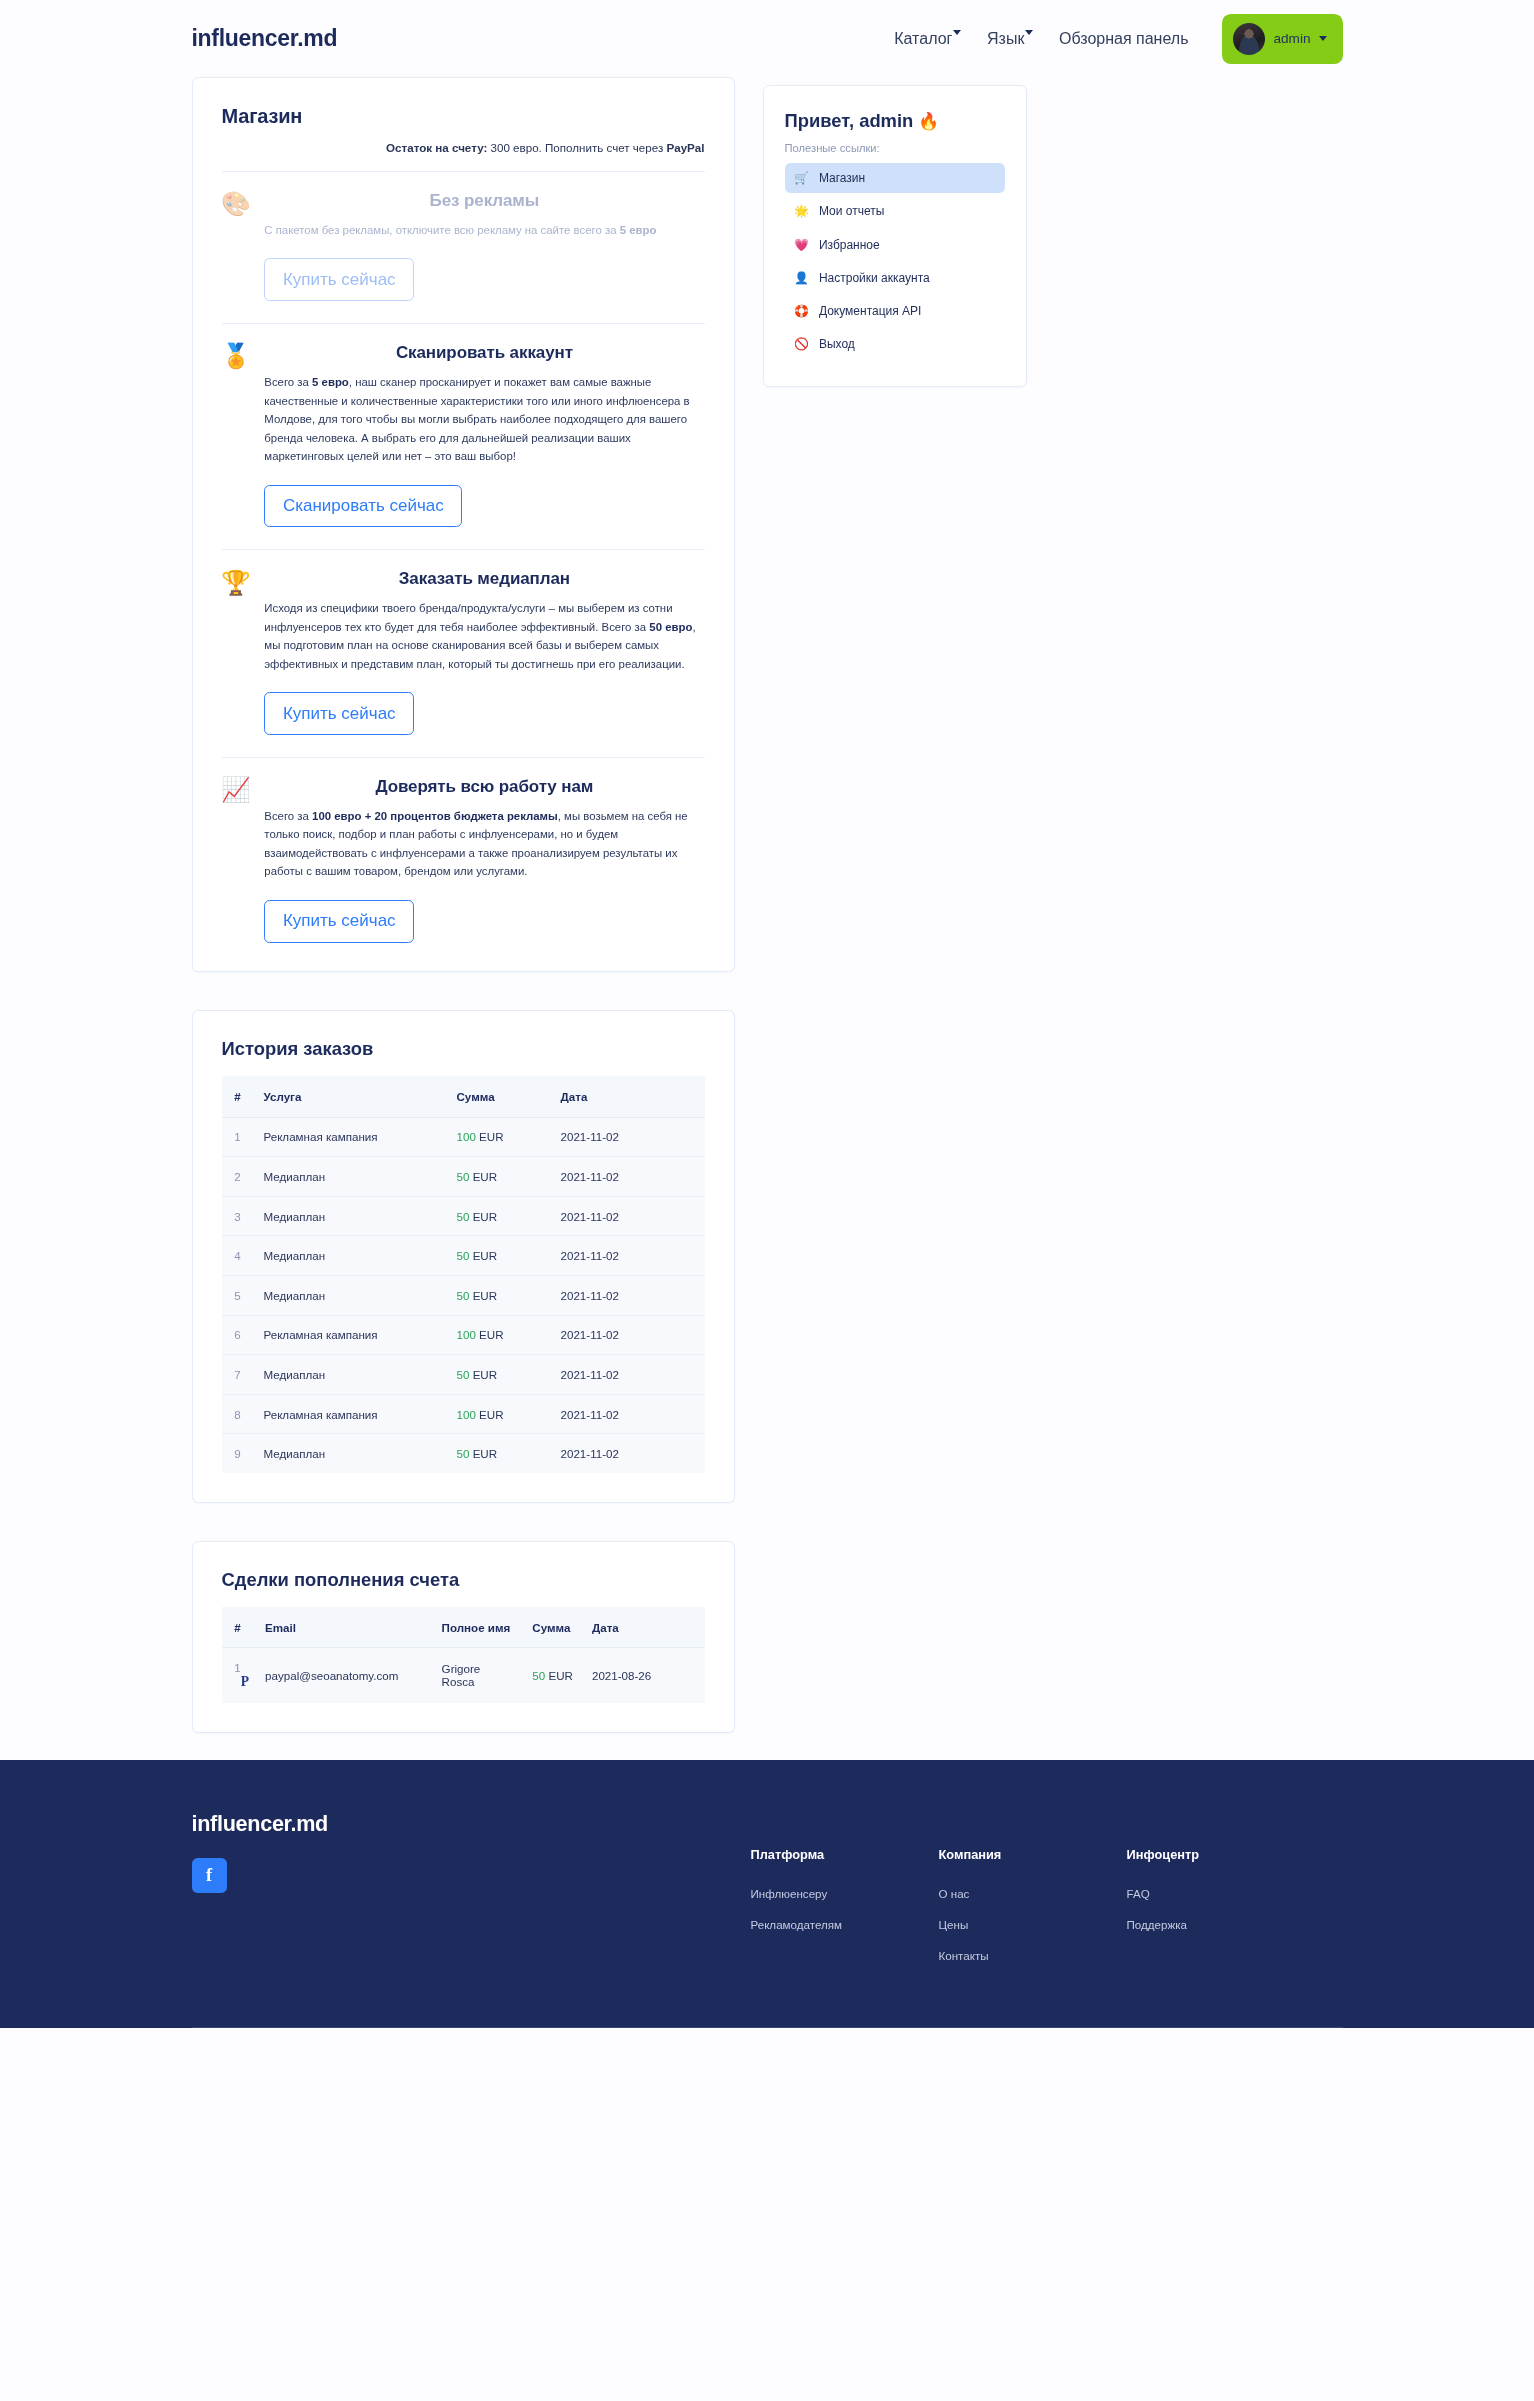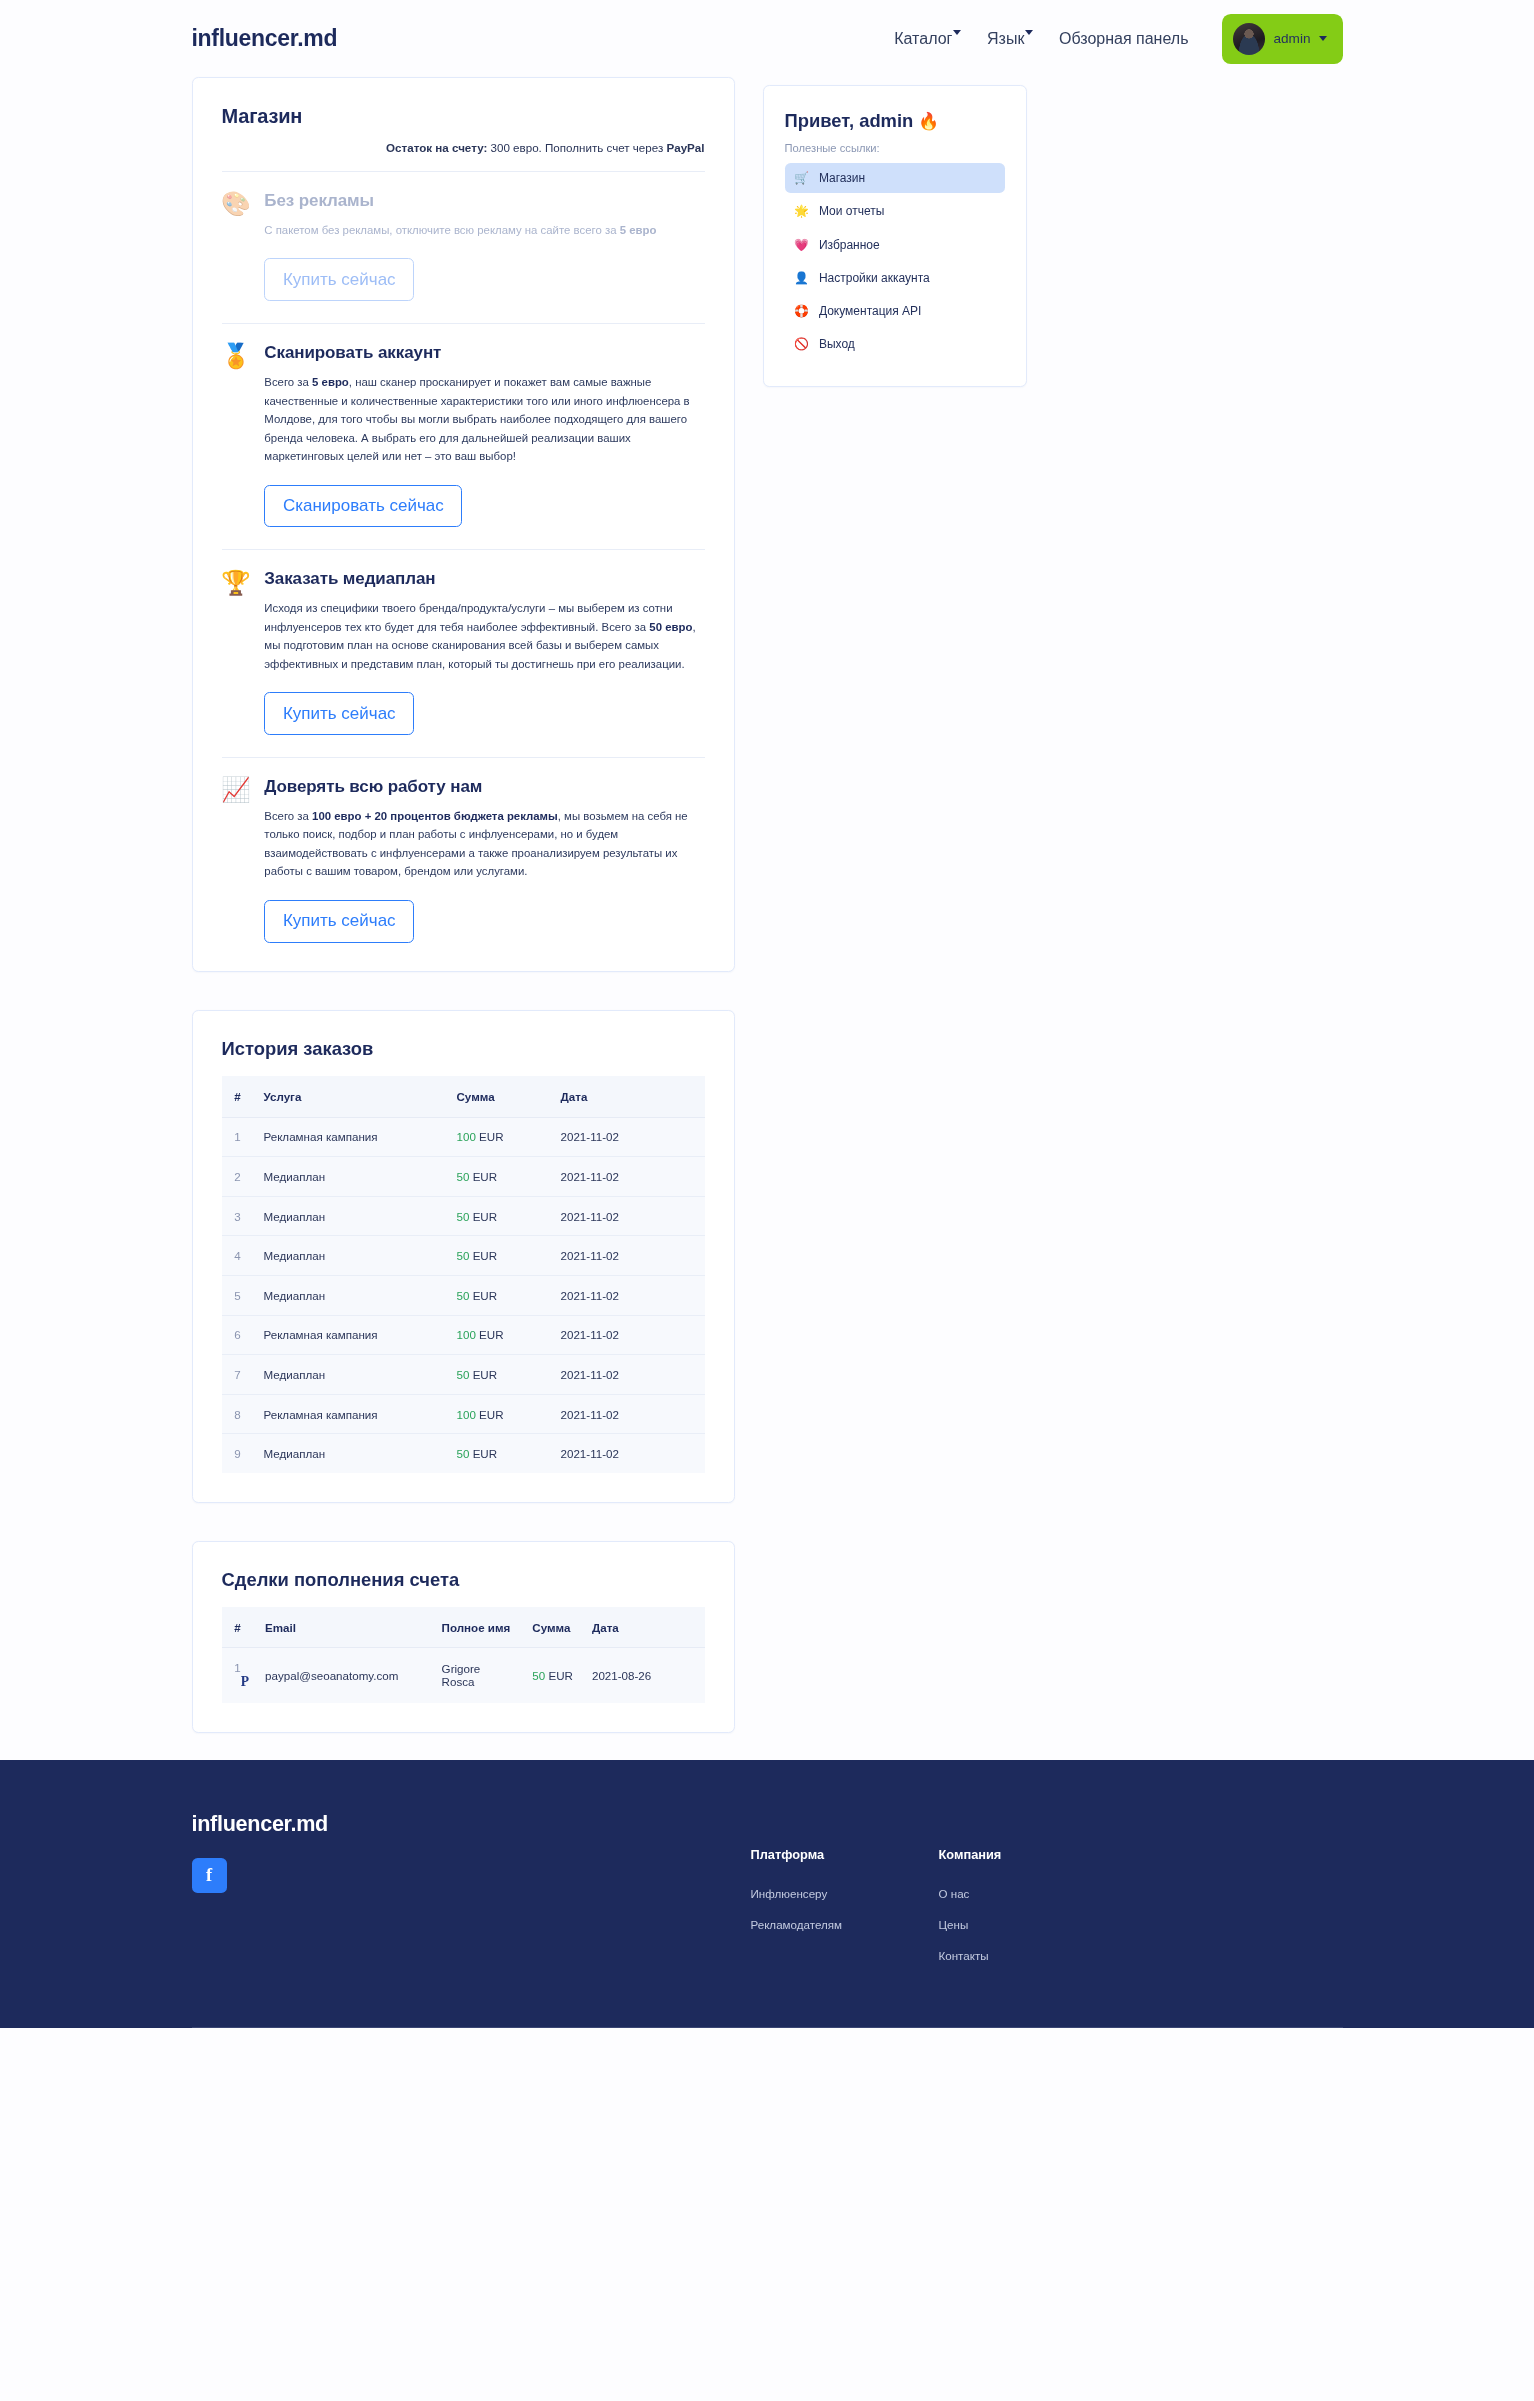--- a/index.html
+++ b/index.html
@@ -89,21 +89,21 @@
   .balance {
     margin-top: 12.8px; font-size: 11.6px; color: #2a3558; text-align: right;
   }
   .balance b { font-weight: 700; }
   .hr { height: 0.8px; background: #e8edf7; margin: 17px 0 0 0; }
 
   .product { display: flex; gap: 12.8px; padding: 19px 0 4.8px 0; }
   .product-icon { font-size: 24px; line-height: 1; flex: none; width: 30px; text-align: center; padding-top: 1.6px; }
   .product-body { flex: 1; }
   .product-name {
-    font-size: 17px; font-weight: 700; color: #1d2a5c; letter-spacing: -0.1px;
+    font-size: 17px; font-weight: 700; color: #1d2a5c; letter-spacing: -0.1px; text-align: center;
   }
   .product-desc {
     margin-top: 10.4px; font-size: 11.4px; line-height: 1.62; color: #2d3a5e; max-width: 479px;
   }
   .product-desc b { font-weight: 700; color: #1d2a5c; }
   .btn {
     margin-top: 19px;
     display: inline-block;
     border: 0.8px solid #2d7dfb;
     color: #2d7dfb;
@@ -418,19 +418,24 @@
           <div class="footer-head">Платформа</div>
           <div class="footer-link">Инфлюенсеру</div>
           <div class="footer-link">Рекламодателям</div>
         </div>
         <div class="footer-col">
           <div class="footer-head">Компания</div>
           <div class="footer-link">О нас</div>
           <div class="footer-link">Цены</div>
           <div class="footer-link">Контакты</div>
         </div>
+        <div class="footer-col wide">
+          <div class="footer-head">Инфоцентр</div>
+          <div class="footer-link">FAQ</div>
+          <div class="footer-link">Поддержка</div>
+        </div>
       </div>
       <div class="footer-rule"></div>
     </div>
   </div>
 
 </div>
 
 
 </body></html>

